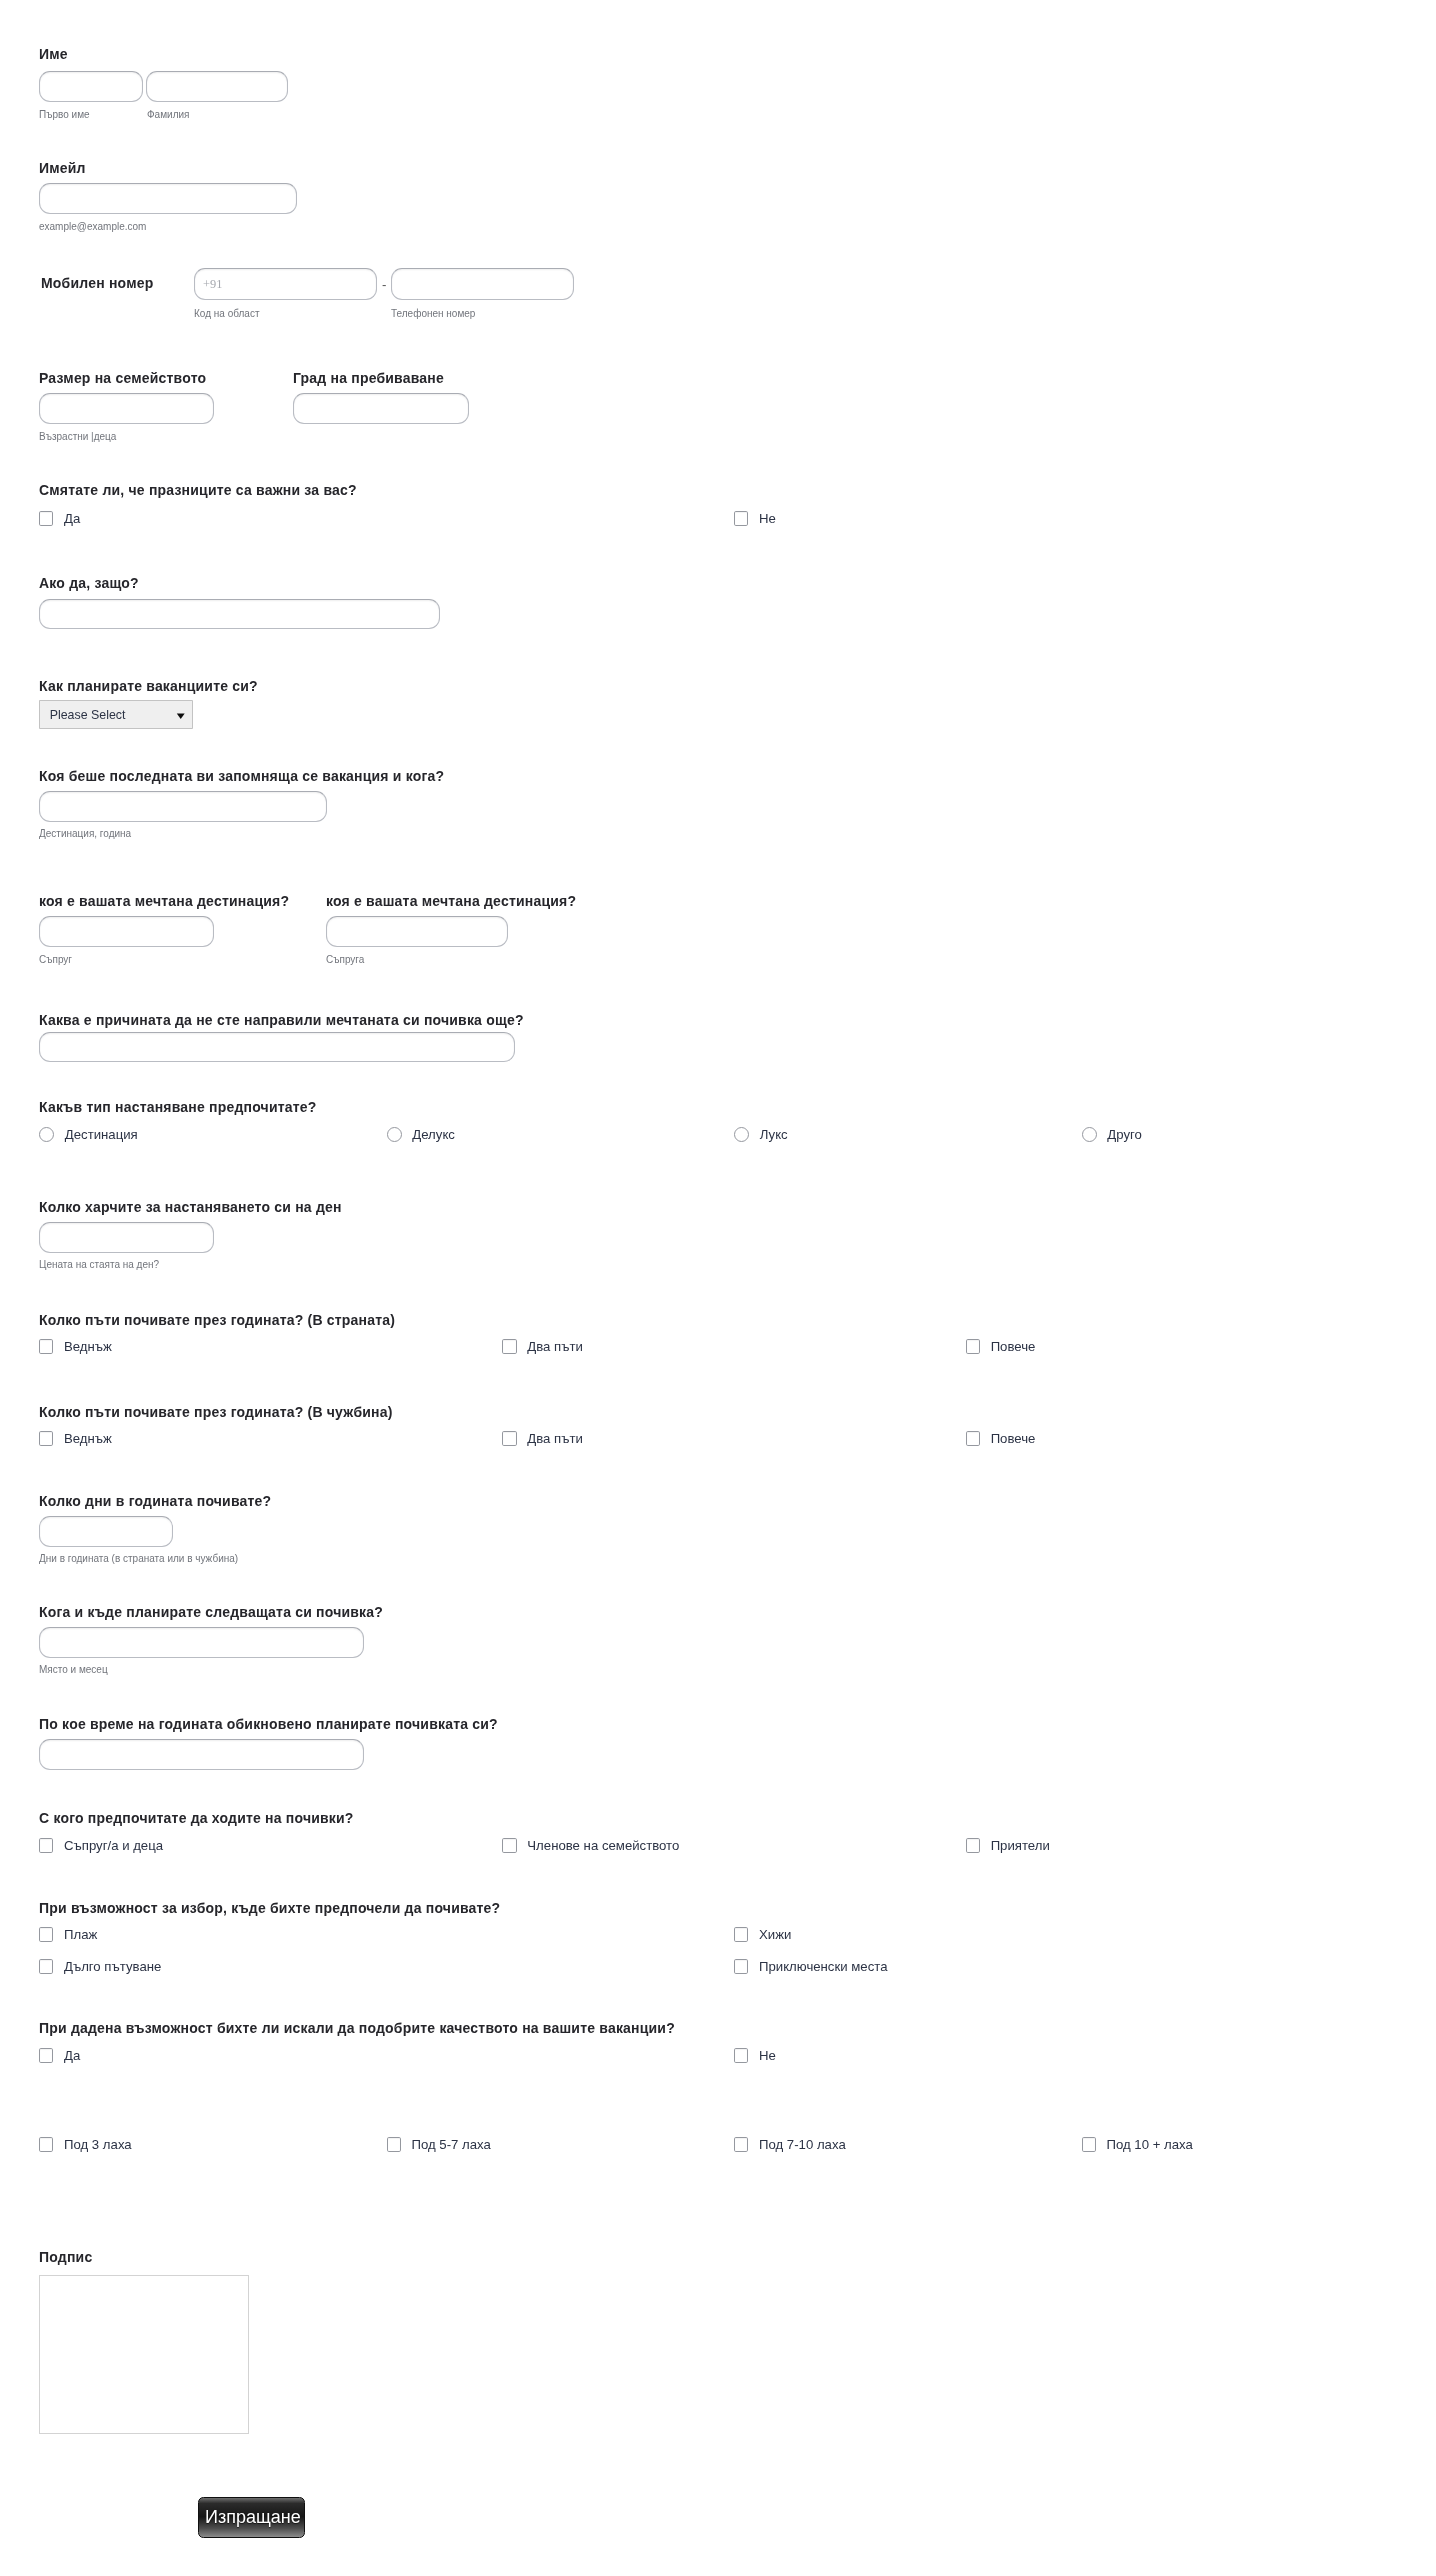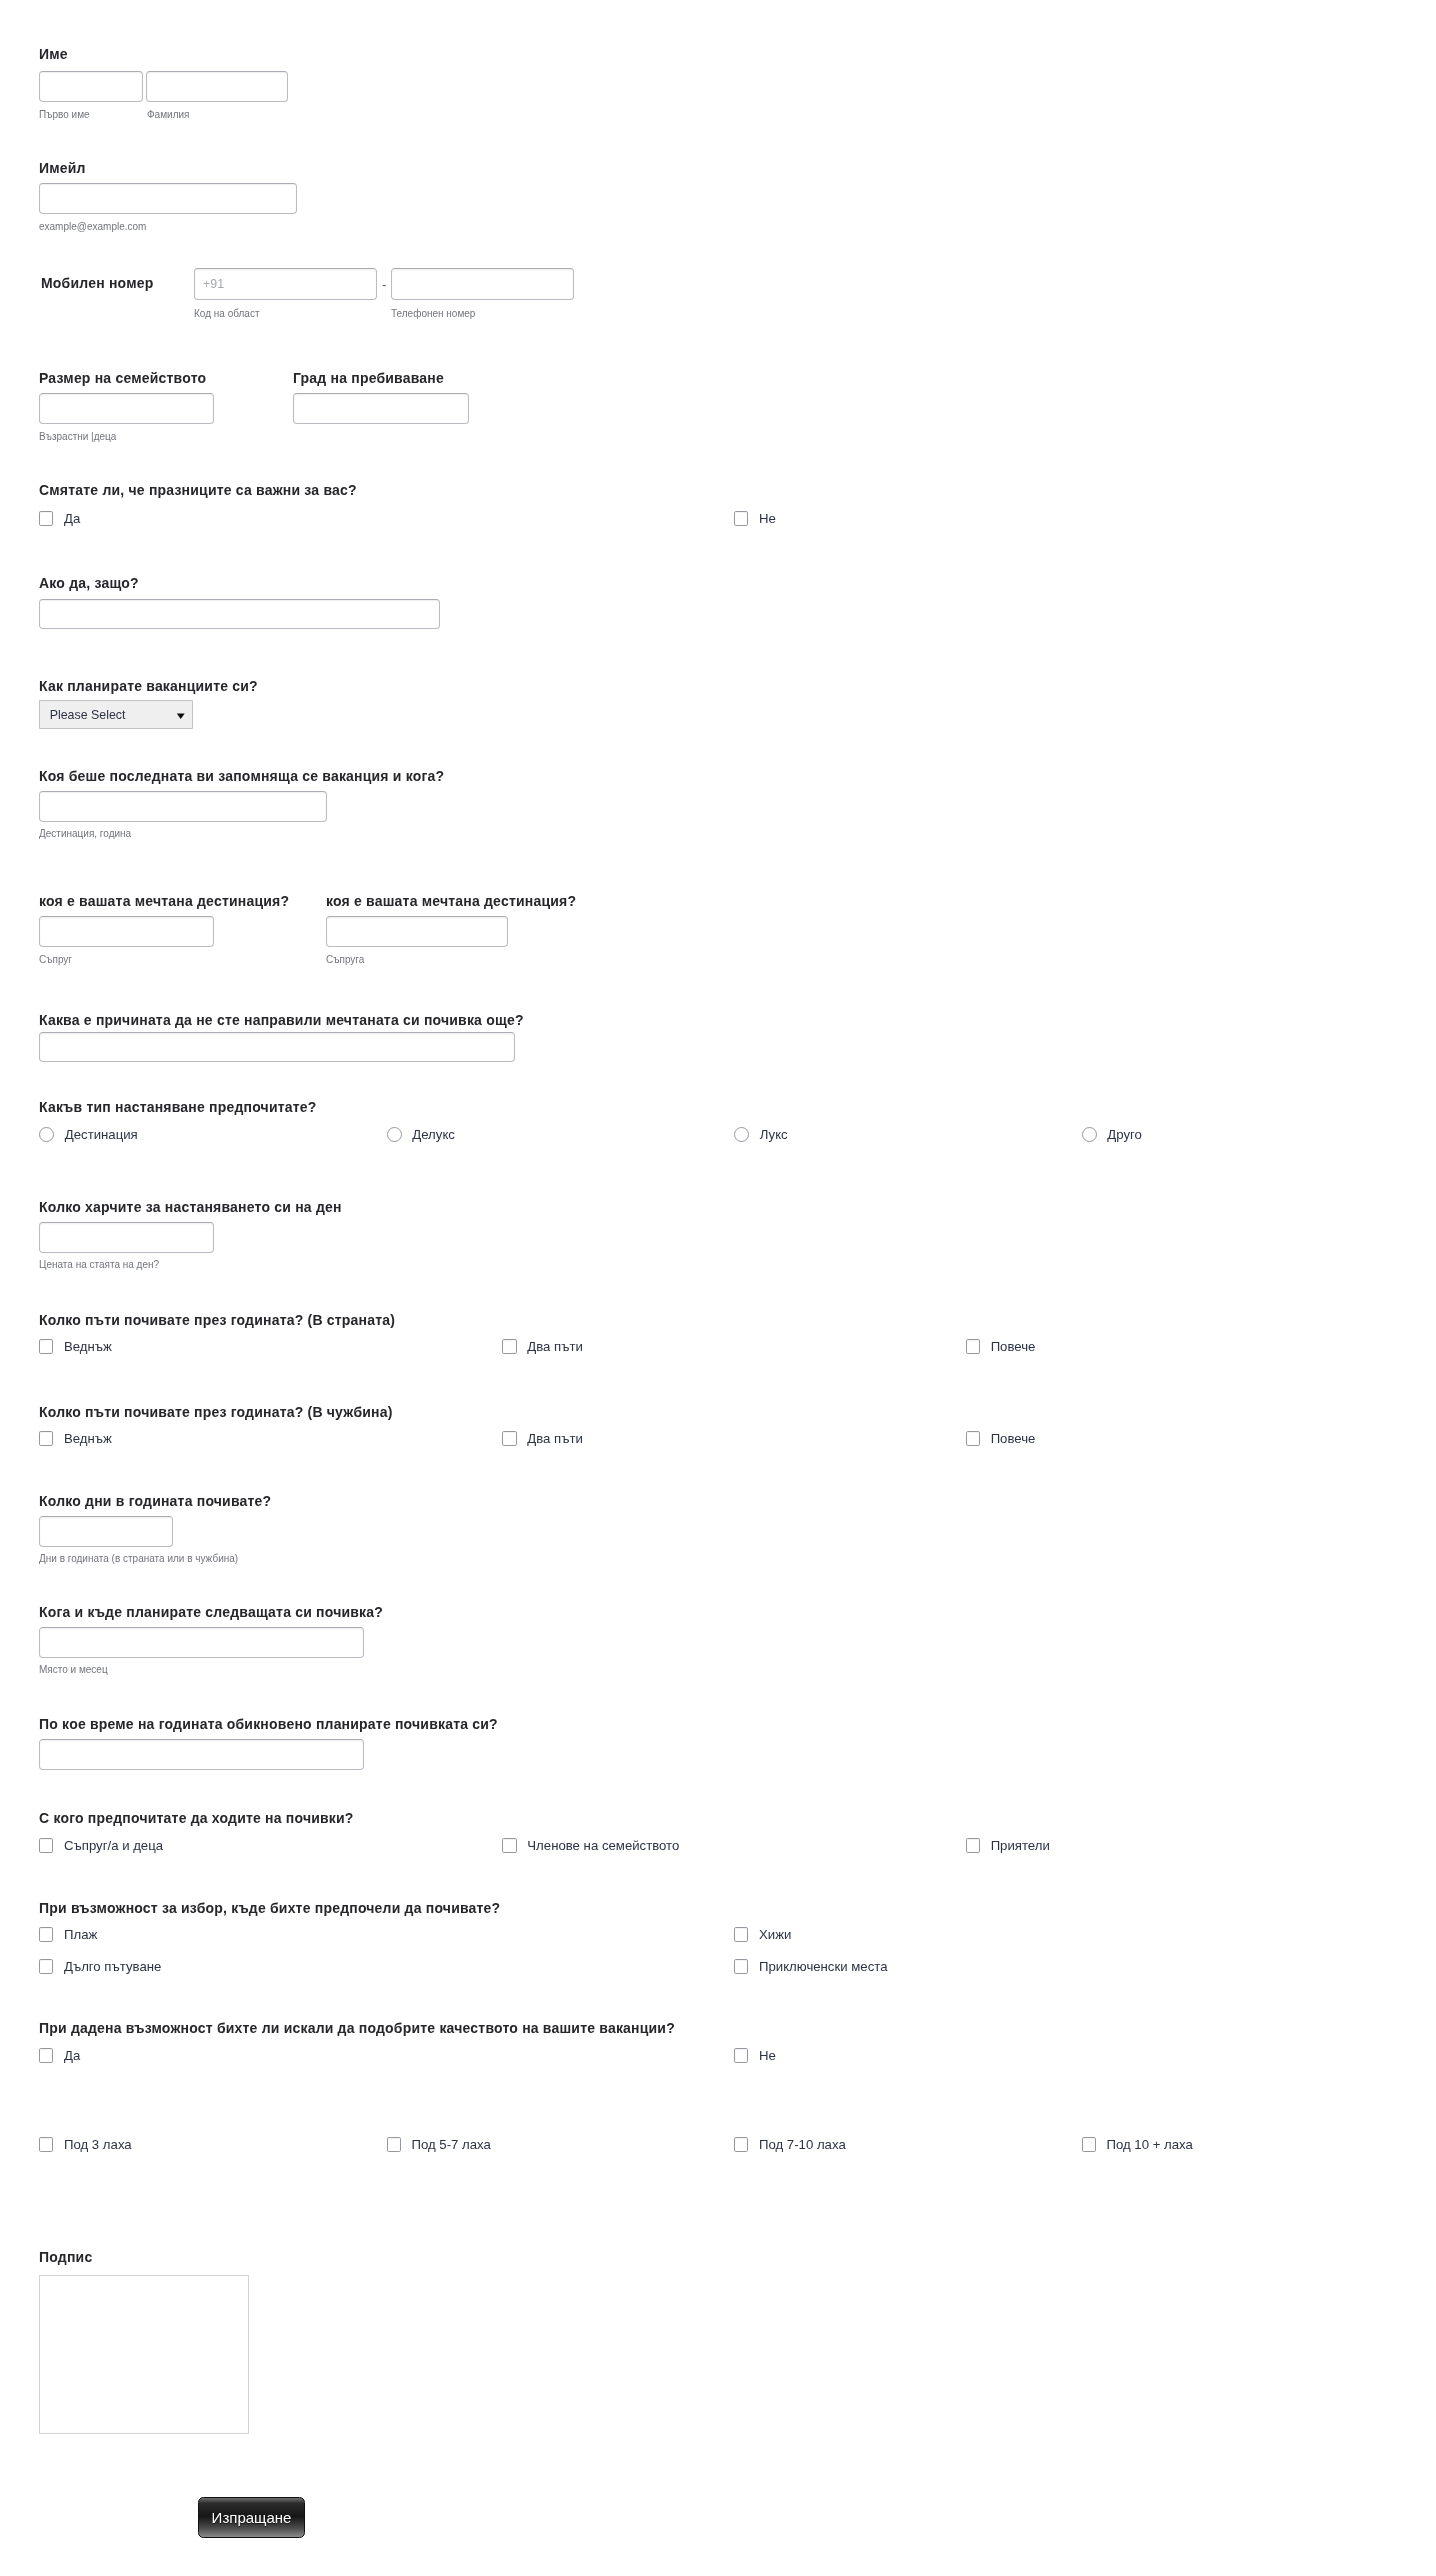--- a/index.html
+++ b/index.html
@@ -1,36 +1,36 @@
 <!DOCTYPE html>
 <html style="font-size:14px"><head>
 <meta charset="utf-8">
 <style>
   html,body{margin:0;padding:0;background:#ffffff;}
   body{font-family:"Liberation Sans",sans-serif;color:#2c3345;}
   .page{position:relative;width:1436px;height:2576px;background:#fff;overflow:hidden;padding-left:14px;}
   .qlabel{position:absolute;font-size:14px;font-weight:600;color:#26262b;letter-spacing:0.2px;white-space:nowrap;}
   .sublabel{position:absolute;font-size:10px;color:#72757c;white-space:nowrap;}
   .tinput{position:absolute;box-sizing:border-box;height:31px;border:0.9px solid #b9bcc3;border-top-color:#a9acb3;background:#fff;
-          box-shadow:inset 0 0.9px 1.8px rgba(0,0,0,.07);padding:3.5px 8px;font-family:Liberation Sans, sans-serif;font-size:12.4px;color:#2c3345;outline:none;border-radius:4px;}
+          box-shadow:inset 0 0.9px 1.8px rgba(0,0,0,.07);padding:3.5px 8px;font-family:Liberation Serif, serif;font-size:12.4px;color:#2c3345;outline:none;border-radius:11px;}
   .tinput::placeholder{color:#a5a8ae;}
   .opts{position:absolute;display:grid;width:1390px;row-gap:15px;}
   .c2{grid-template-columns:repeat(2,1fr);}
   .c3{grid-template-columns:repeat(3,1fr);}
   .c4{grid-template-columns:repeat(4,1fr);}
   .opt{display:flex;align-items:center;gap:10.6px;font-size:13.2px;color:#2c3345;cursor:pointer;height:15px;}
   .box{width:12.4px;height:12.4px;border:0.9px solid #95989f;border-radius:1.8px;background:#fff;flex:none;box-shadow:inset 0 0.9px 0.9px rgba(0,0,0,.05);}
   .circle{width:13.2px;height:13.2px;border:0.9px solid #95989f;border-radius:50%;background:#fff;flex:none;}
   .optlabel{white-space:nowrap;}
   .selectbox{position:absolute;box-sizing:border-box;display:flex;align-items:center;justify-content:space-between;padding:0 8.8px 0 9.7px;
              background:#efefef;border:0.9px solid #c3c3c3;font-size:12.4px;color:#2c3345;cursor:pointer;border-radius:0.9px;}
   .chev{font-size:10.6px;color:#0c0c0c;transform:scaleX(1.5);margin-left:7px;}
   .sep{position:absolute;font-size:13.2px;color:#555;}
   .sigpad{position:absolute;background:#fff;border:0.9px solid #d3d3d3;cursor:crosshair;}
-  .submit{position:absolute;box-sizing:border-box;border:0.9px solid #101010;border-radius:5.3px;color:#fff;font-size:15px;font-family:inherit;cursor:pointer;
+  .submit{position:absolute;box-sizing:border-box;border:0.9px solid #101010;border-radius:5.3px;color:#fff;font-size:18px;font-family:inherit;cursor:pointer;
           background:linear-gradient(180deg,#6e6e6e 0%,#2b2b2b 14%,#161616 48%,#4e4e4e 78%,#8b8b8b 100%);
           text-shadow:0 0.9px 0.9px rgba(0,0,0,.6);}
 </style>
 </head>
 <body>
 
 <div class="page">
 
   <div class="qlabel" style="left:39px;top:46px">Име</div>
   <input class="tinput" style="left: 39px; top: 71px; width: 104px;" type="text">

